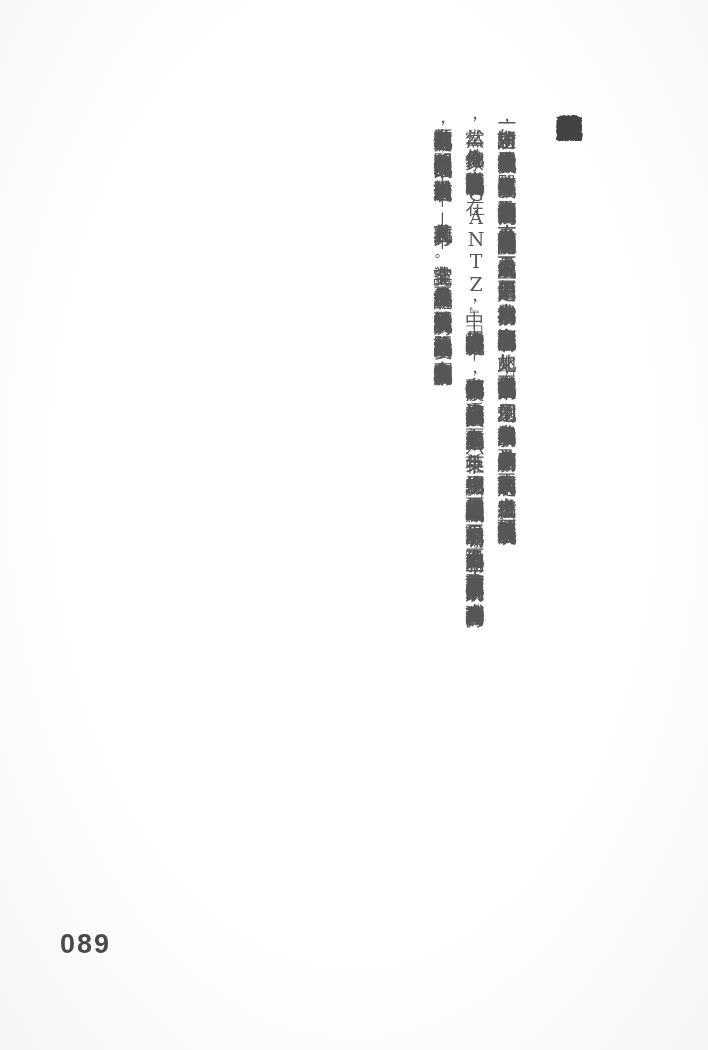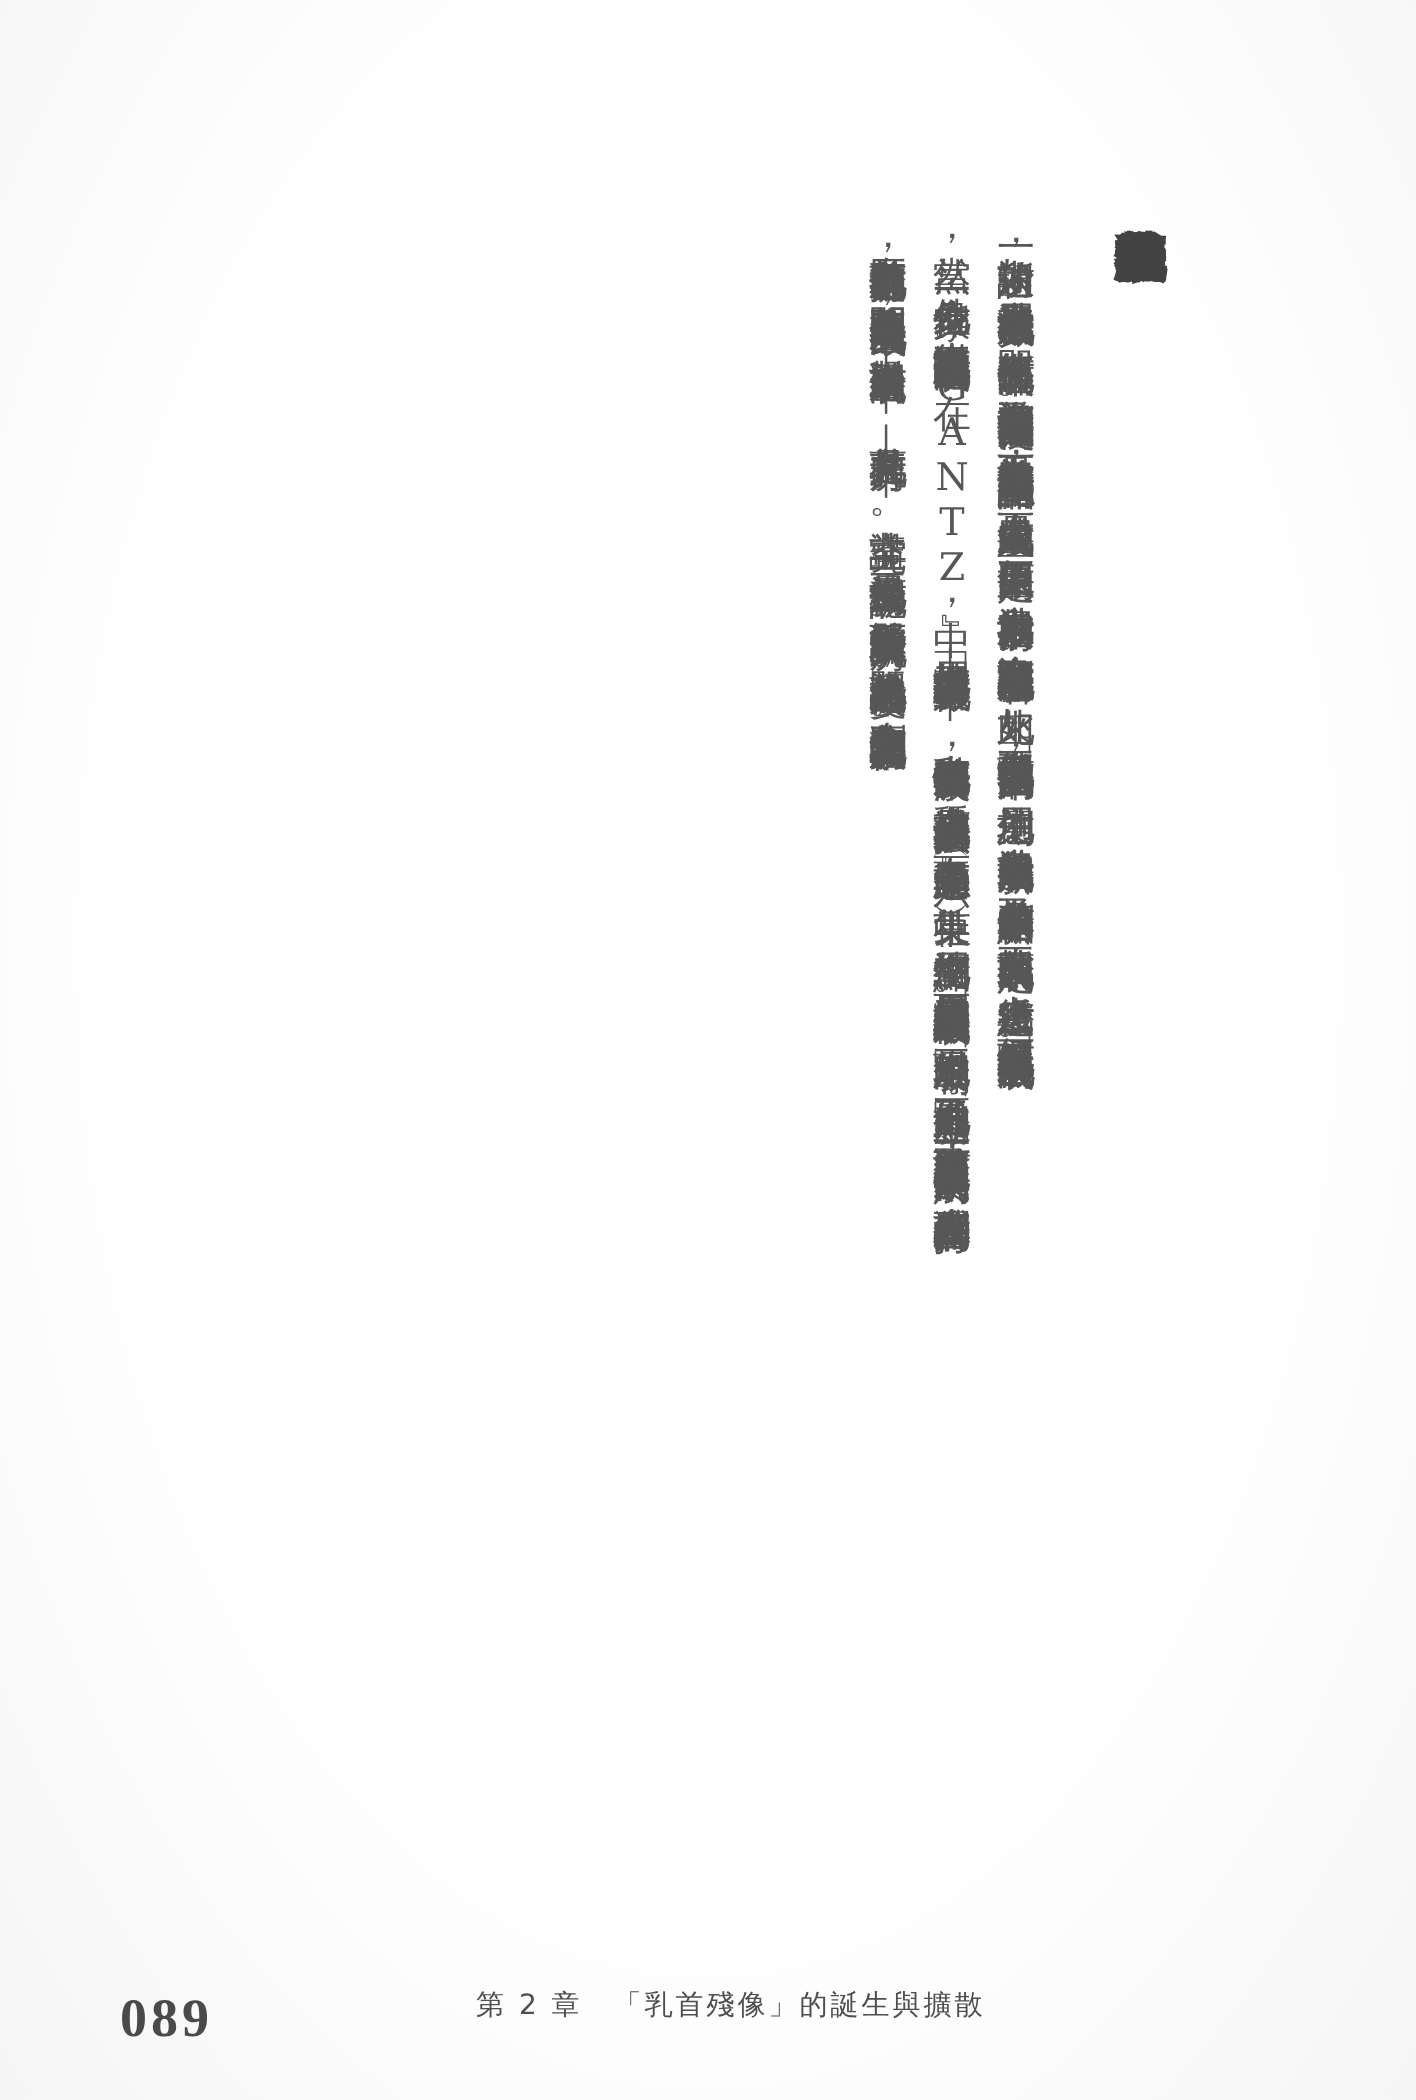--- a/index.html
+++ b/index.html
@@ -43,22 +43,22 @@
     font-size: 19px;
     line-height: 32px;           
     letter-spacing: 0.4px;
     text-indent: 1em;
     color: #575757;
   }
   .upright { text-orientation: upright; }
   .page-footer-number {
     position: absolute;
     left: 60px;
-    top: 996px;
-    font-family: Liberation Serif, serif;
+    top: 931px;
+    font-family: Liberation Sans, sans-serif;
     font-weight: 700;
     font-size: 27px;
     letter-spacing: 2px;
     color: #4a4a4a;
     line-height: 1;
   }
   .footer-chapter {
     position: absolute;
     left: 238px;
     top: 995px;
@@ -81,15 +81,14 @@
       <p>一如訪談中所述，奧浩哉使用過的乳首殘像次數，即使算進所有作品也不滿十次，並沒有把自己創造的技法當成商標大量使用。一方面是由於奧浩哉連載的都是刊登在一般向雜誌上的作品，而不是成人向的成人漫畫，但更重要的原因是，奧浩哉本人在被助手指出前，完全沒有意識到自己是乳首殘像的發明者。如此一來，自然也不會把那種表現技法當成「自己的東西」，刻意地使用。奧浩哉的興趣是發掘新的表現，並在自己的作品中創造新的點子，不太執著於某種固定的表現。考慮這幾點後，便可理解他為何不常使用「乳首殘像」的表現了。</p>
 
       <p><span>當然，他身為一位作家，也從來沒有忘記要不斷進化自己創造的表現。在『</span><span class="upright">GANTZ</span><span>』中，他用極高的技術描繪了「非對稱乳首殘像」——左右乳房的搖擺恰好錯開半個波長，一種在成人漫畫界也極少看到的技法；而在『忘憂草的溫柔』（二〇〇六，集英社）中，他沒有使用網點，而是用重疊的細線創造了「斜線式殘像表現」。不只是表現的「發明專利」，他更自己提出了「新型專利」，並替自己訂下用過一次的表現便不再使用第二次的使用規則，讓人感覺到其身為創作者的矜持。</span></p>
 
       <p>在前章巨乳的部分也稍有提及，曾公開表明自己是個巨乳愛好者的奧浩哉，對於過去未曾有人用過的表現——尤其是在乳房方面——非常講究。他不滿於只是作為一種記號，被嚴重變形而脫離真實的乳房，認為既然如此只能靠自己來改變，一直在創作之路上追求乳房的豐潤和柔軟。</p>
     </div>
   </div>
 
   <div class="page-footer-number">089</div>
 
-  <div class="footer-chapter">第 2 章　「乳首殘像」的誕生與擴散</div>
 
 </div>
 
 </body></html>

